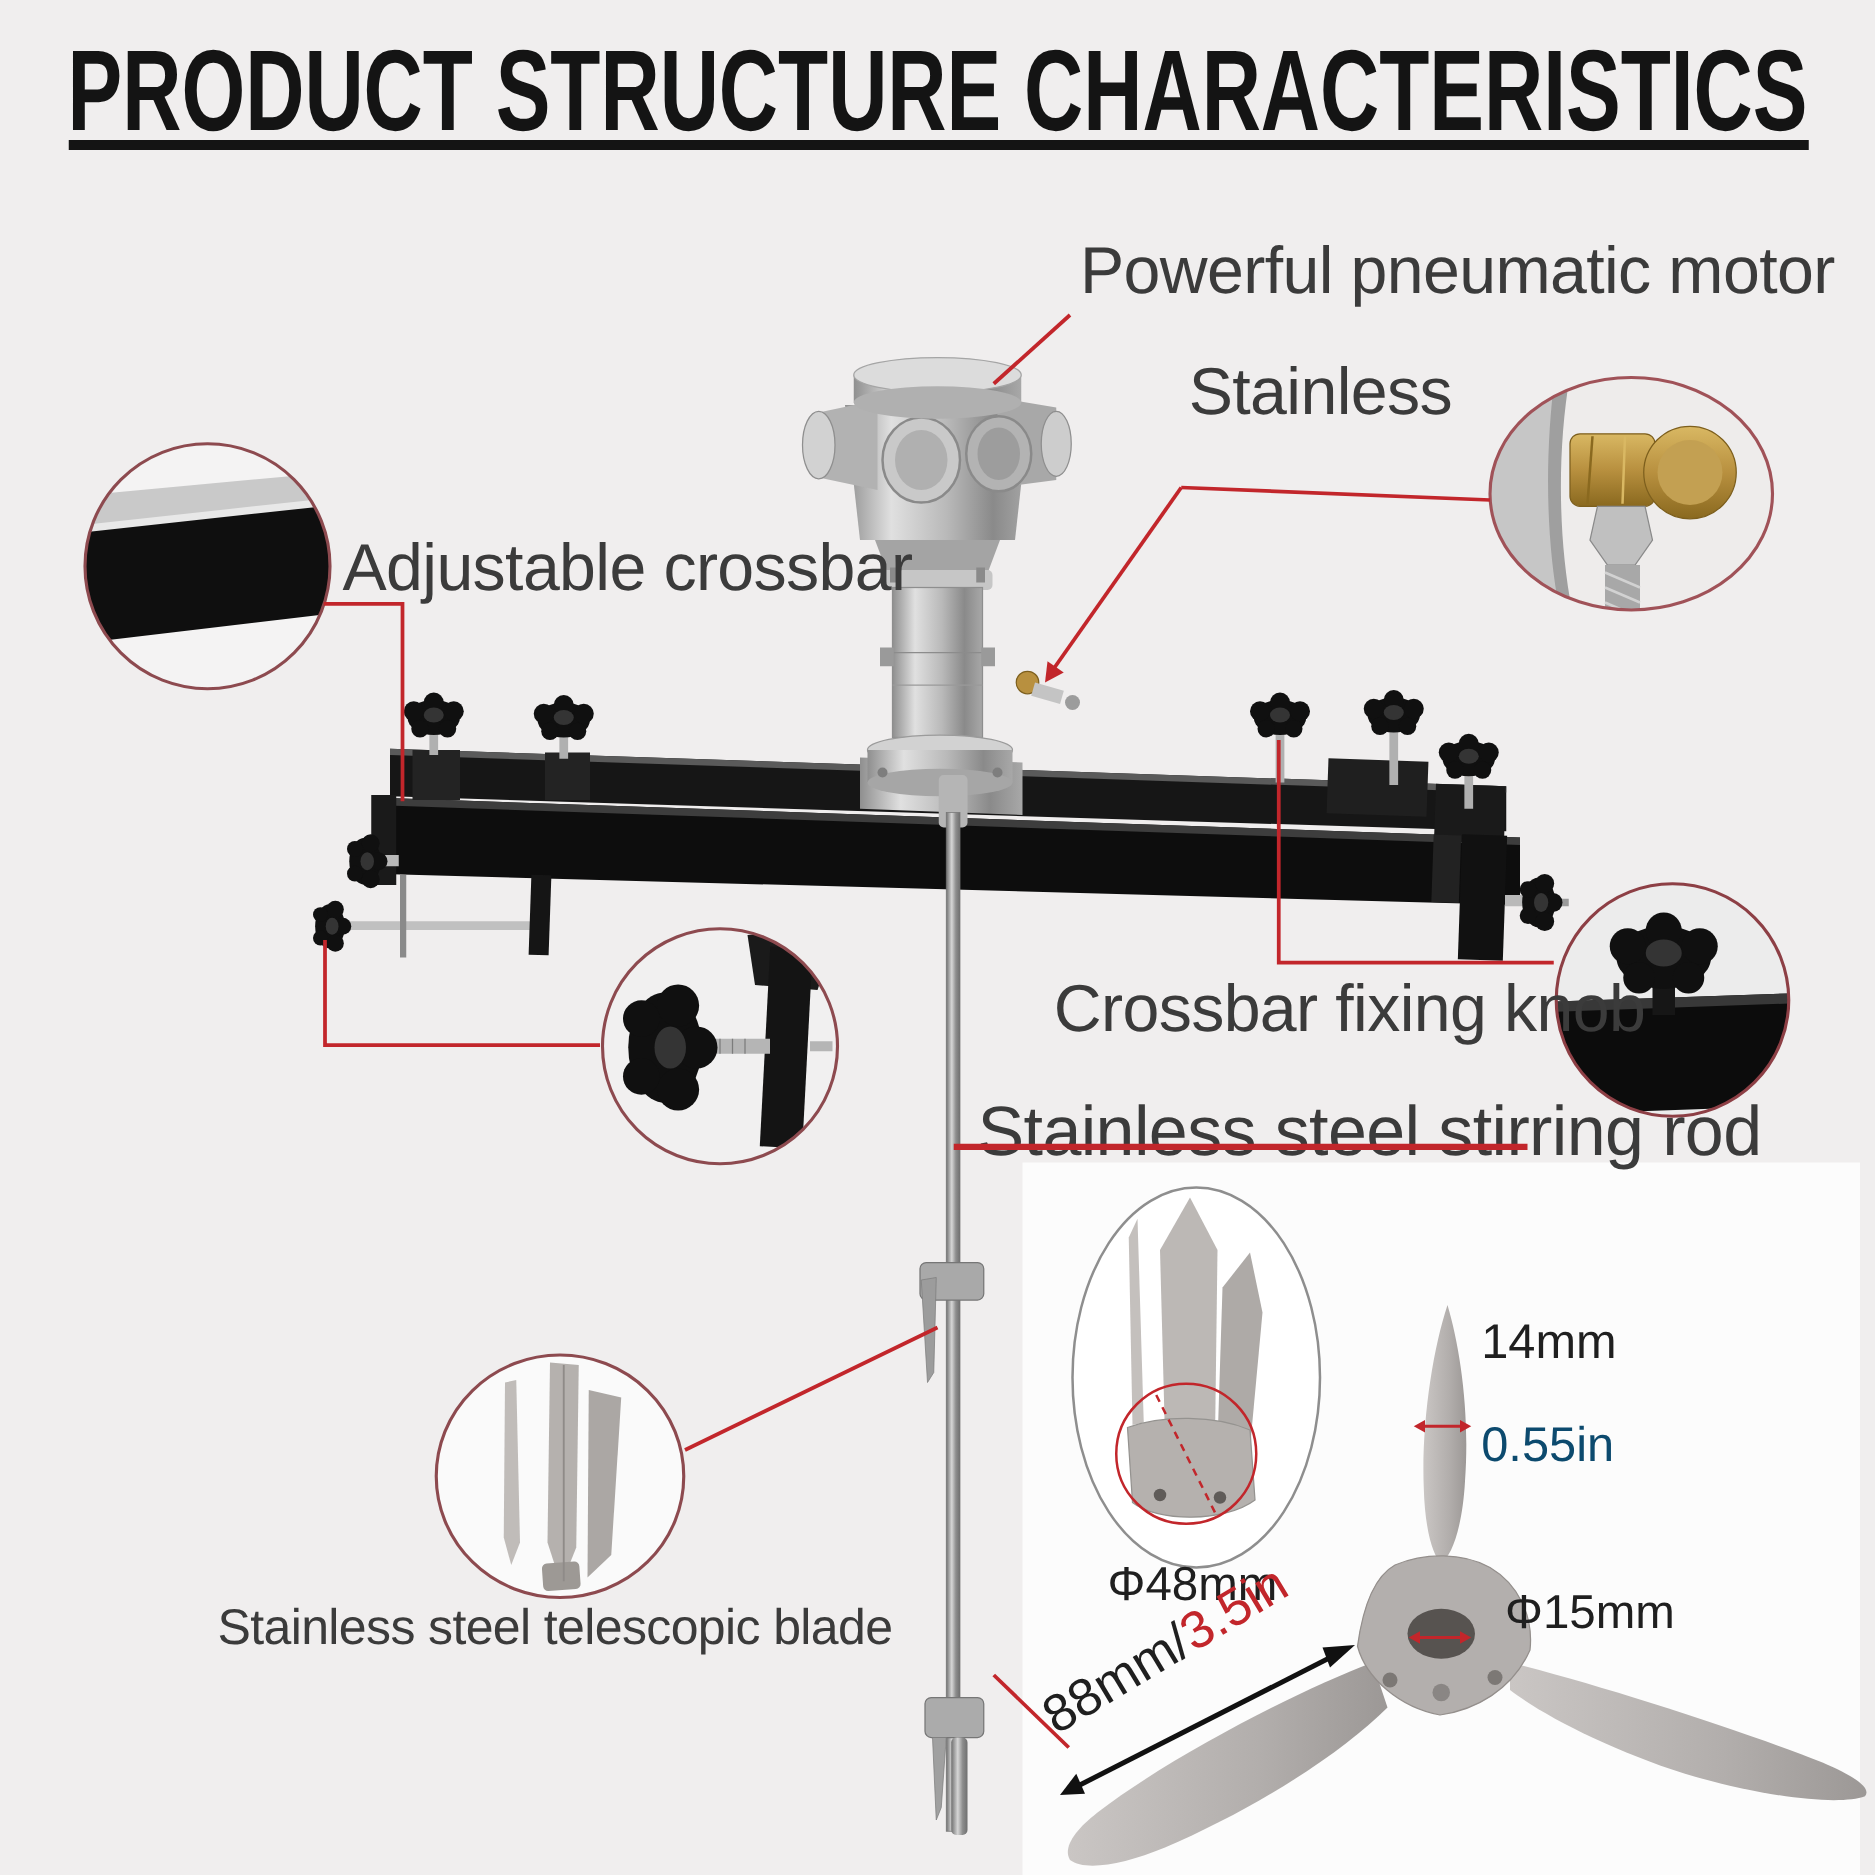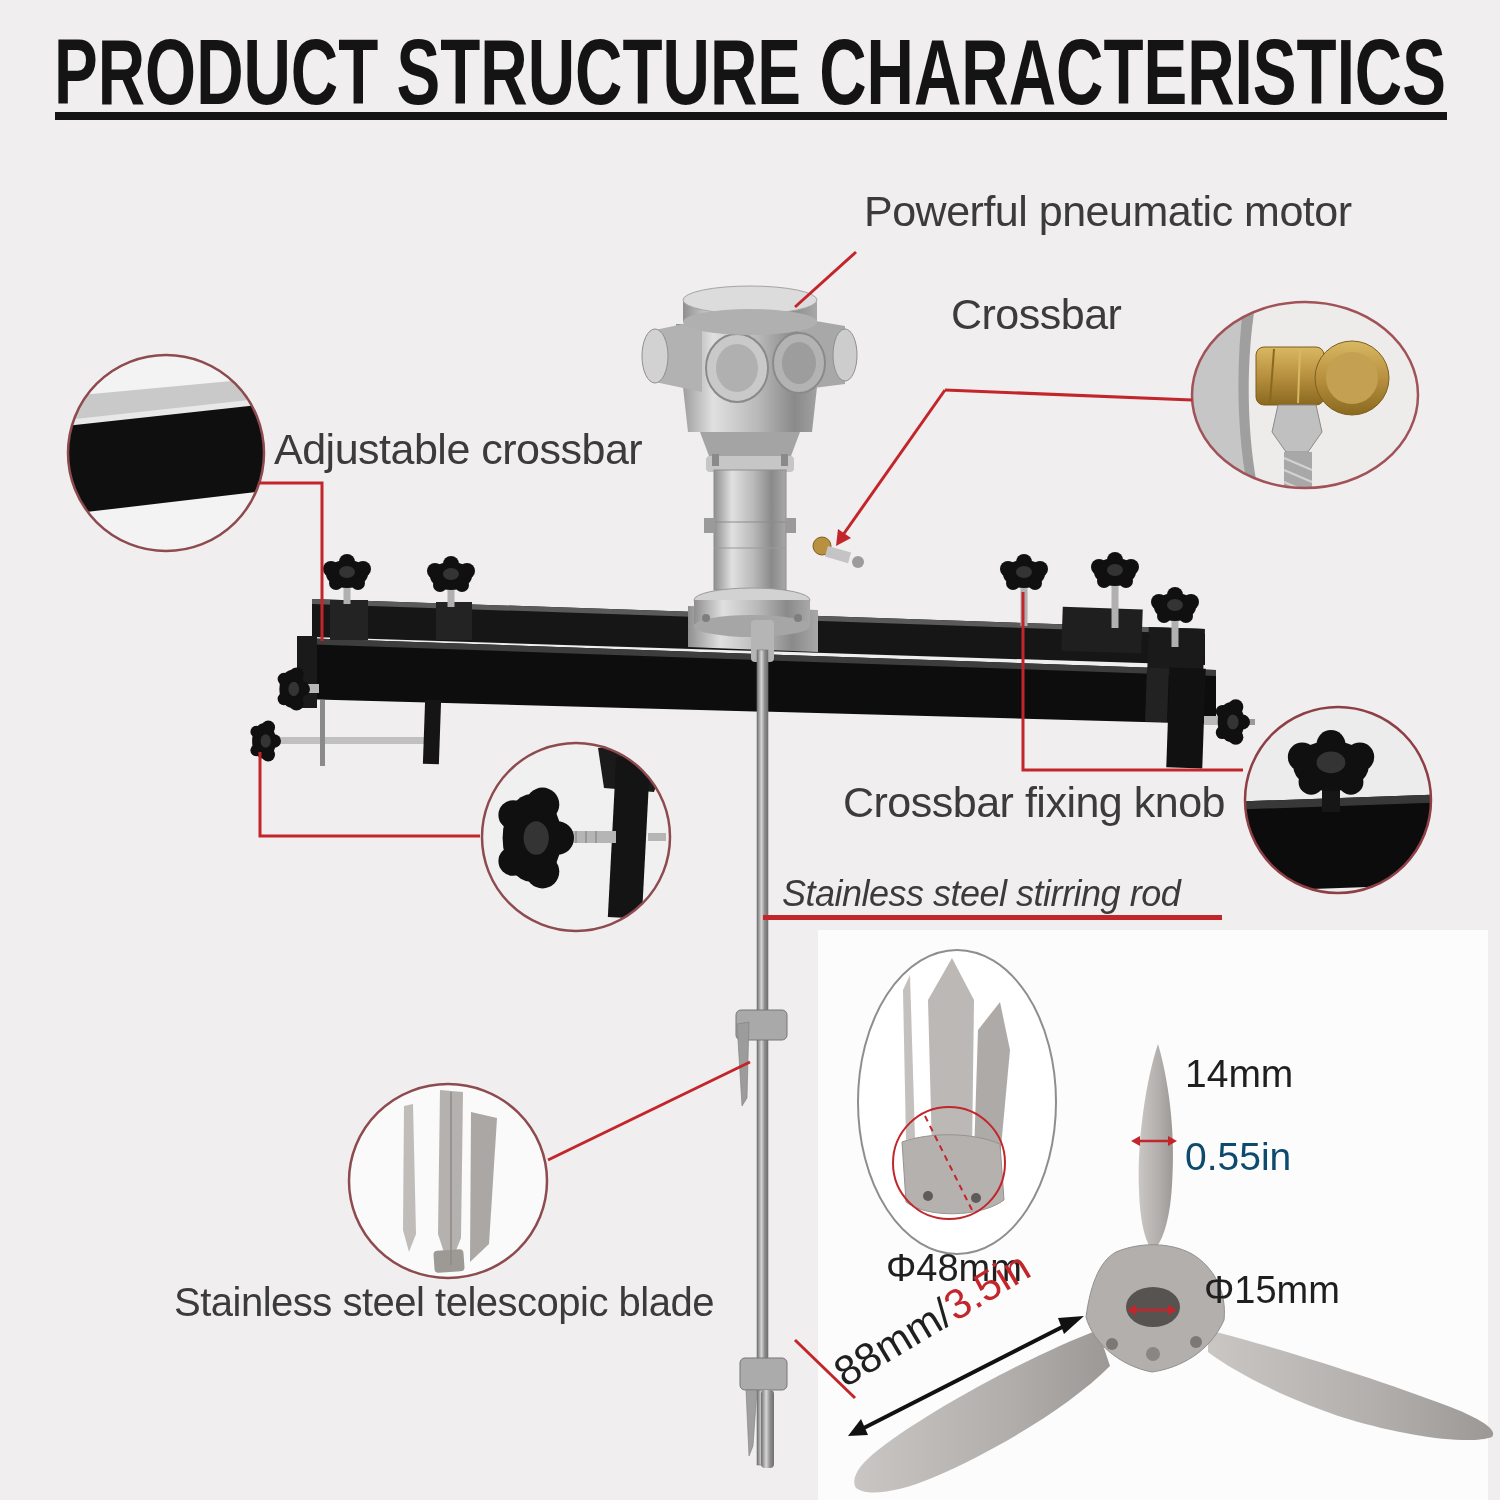--- a/index.html
+++ b/index.html
@@ -1,25 +1,25 @@
 <!DOCTYPE html>
 <html><head>
 <meta charset="utf-8">
 <style>
   html,body{margin:0;padding:0;width:1500px;height:1500px;overflow:hidden;}
   body{background:#f0eeee;font-family:"Liberation Sans",sans-serif;}
   .stage{position:relative;width:1319px;height:1500px;}
   svg.art{position:absolute;left:0;top:0;width:1500px;height:1500px;}
-  .lbl{position:absolute;color:#3b3b3b;font-size:43px;line-height:1.08;white-space:nowrap;letter-spacing:-0.5px;}
+  .lbl{position:absolute;color:#3b3b3b;font-size:53px;line-height:1.08;white-space:nowrap;letter-spacing:-0.5px;}
   #lbl-motor{left:864px;top:188px;}
   #lbl-speed{left:951px;top:291px;line-height:46px;}
   #lbl-adjustable{left:274px;top:426px;}
   #lbl-sideknob{left:160px;top:841px;}
   #lbl-crossknob{left:843px;top:779px;}
-  #lbl-stirring{left:782px;top:875px;font-size:36px;font-style:italic;}
+  #lbl-stirring{left:782px;top:875px;font-size:56px;}
   #lbl-telescopic{left:174px;top:1281px;font-size:40px;}
   #underline-stirring{position:absolute;left:763px;top:915px;width:459px;height:5px;background:#c2262b;}
   .meas{position:absolute;white-space:nowrap;font-size:39px;color:#1f1f1f;letter-spacing:0;}
   #m-14{left:1185px;top:1052px;}
   #m-055{left:1185px;top:1135px;color:#0c4a6e;}
   #m-48{left:886px;top:1219px;font-size:38px;margin-top:28px;}
   #m-15{left:1204px;top:1269px;font-size:38px;text-align:right;}
   #m-88{left:838px;top:1352px;font-size:42px;transform:rotate(-31deg);transform-origin:left center;}
   #m-88 .red{color:#c2262b;}
 </style>
@@ -302,21 +302,21 @@
     <polyline points="945,390 1192,400"></polyline>
     <polyline points="259,483 322,483 322,641"></polyline>
     <polyline points="260,752 260,836 480,836"></polyline>
     <polyline points="1023,592 1023,770 1243,770"></polyline>
     <polyline points="548,1160 750,1062"></polyline>
     <polyline points="795,1340 855,1398"></polyline>
   </g>
 </svg>
 
 <div class="lbl" id="lbl-motor">Powerful pneumatic motor</div>
-<div class="lbl" id="lbl-speed"><span>Crossbar</span><br></div>
+<div class="lbl" id="lbl-speed"><span>Stainless</span><br></div>
 <div class="lbl" id="lbl-adjustable">Adjustable crossbar</div>
 <div class="lbl" id="lbl-crossknob">Crossbar fixing knob</div>
 <div class="lbl" id="lbl-stirring">Stainless steel stirring rod</div>
 <div id="underline-stirring"></div>
 <div class="lbl" id="lbl-telescopic">Stainless steel telescopic blade</div>
 
 <div class="meas" id="m-14">14mm</div>
 <div class="meas" id="m-055">0.55in</div>
 <div class="meas" id="m-48">Φ48mm</div>
 <div class="meas" id="m-15">Φ15mm</div>

